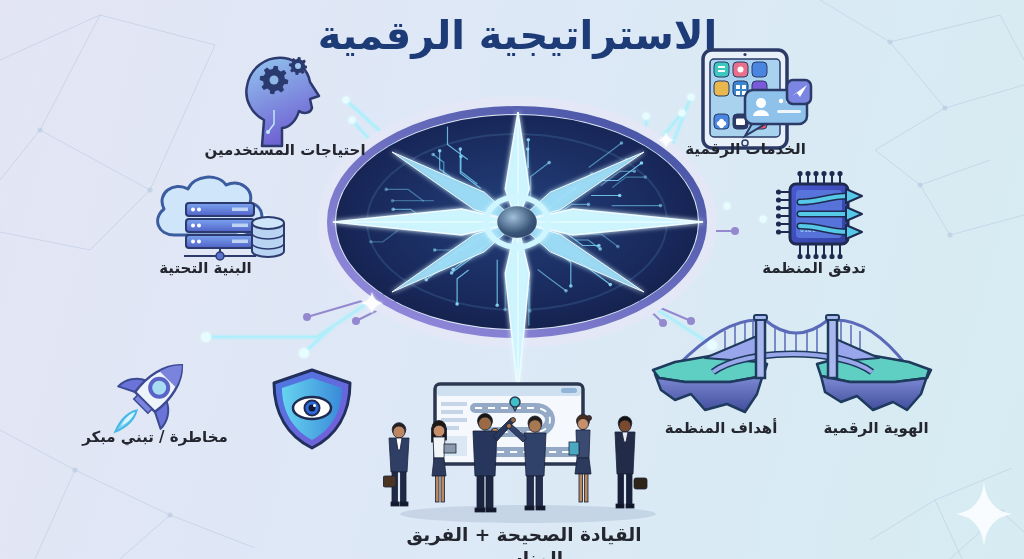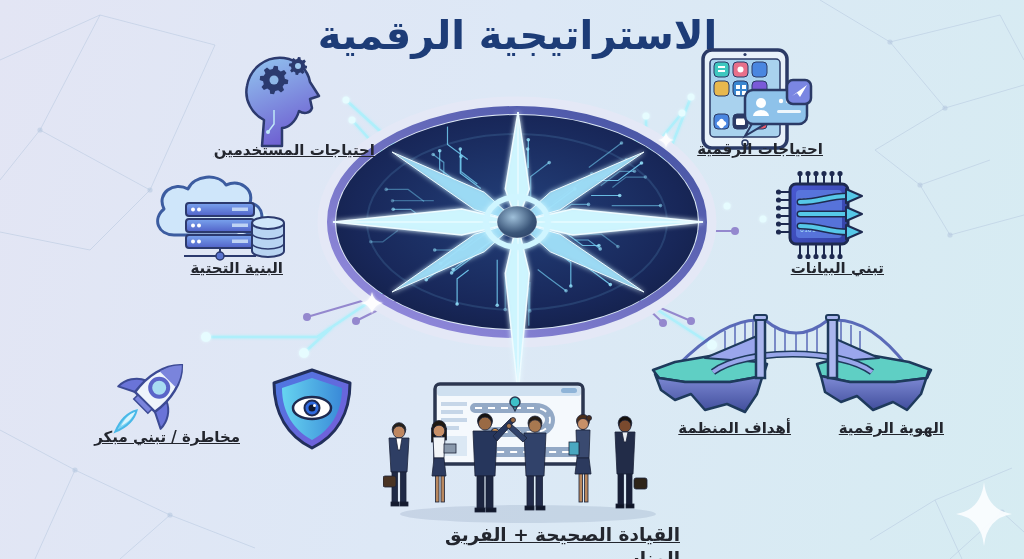--- a/index.html
+++ b/index.html
@@ -4,22 +4,22 @@
 <style>
   html,body{margin:0;padding:0;}
   #canvas{
     position:relative;width:1024px;height:559px;overflow:hidden;
     background:linear-gradient(105deg,#e3e5f4 0%,#dde8f6 45%,#d6ecf2 100%);
     font-family:"DejaVu Sans",sans-serif;
   }
   #scene{position:absolute;left:0;top:0;}
   .icon{position:absolute;}
   .lbl{
-    position:absolute;direction:rtl;text-align:right;font-weight:700;
-    color:#23262e;font-size:15px;line-height:1.3;text-decoration:underline;
+    position:absolute;direction:rtl;text-align:center;font-weight:700;
+    color:#23262e;font-size:15px;line-height:1.3;
   }
   #title{
     position:absolute;direction:rtl;text-align:center;font-weight:700;
     color:#1d3c77;font-size:40px;letter-spacing:-0.5px;
   }
 </style>
 </head>
 <body>
 
 <div id="canvas">
@@ -457,21 +457,21 @@
       <circle cx="66" cy="57" r="5" fill="#ffffff"></circle>
       <path d="M58,70 a8,6 0 0 1 16,0 z" fill="#ffffff"></path>
       <circle cx="86" cy="55" r="2.2" fill="#ffffff"></circle>
         <circle cx="93" cy="55" r="2.2" fill="#ffffff"></circle>
         <circle cx="100" cy="55" r="2.2" fill="#ffffff"></circle>
       <rect x="82" y="64" width="24" height="3" rx="1.5" fill="rgba(255,255,255,0.85)"></rect>
       <rect x="92" y="34" width="24" height="24" rx="6" fill="#7a86e2" stroke="#2b3a66" stroke-width="2.5"></rect>
       <polygon points="97,50 112,39 105,51 102,47" fill="#ffffff"></polygon>
     </svg>
   </div>
-  <div class="lbl" style="left:668px;top:140px;width:155px;">احتياجات الرقمية</div>
+  <div class="lbl" style="left:668px;top:140px;width:155px;">الخدمات الرقمية</div>
 
   <div class="icon" style="left:776px;top:170px;width:112px;height:92px;">
     <svg width="112" height="92" viewBox="0 0 112 92">
       <defs>
         <linearGradient id="chipGrad" x1="0" y1="0" x2="1" y2="1">
           <stop offset="0" stop-color="#4a5ad4"></stop>
             <stop offset="1" stop-color="#3240a0"></stop>
         </linearGradient>
       </defs>
       <g id="chipPins" stroke="#1e2a50" stroke-width="2" fill="#1e2a50">
@@ -522,21 +522,21 @@
           <polygon points="70,19 86,26 70,33" fill="#56c8e8" stroke="#1e2a50" stroke-width="2" stroke-linejoin="round"></polygon>
           <path d="M24,44 C50,44 56,44 72,44" fill="none" stroke="#1e2a50" stroke-width="7" stroke-linecap="round"></path>
           <path d="M24,44 C50,44 56,44 72,44" fill="none" stroke="#56c8e8" stroke-width="4.2" stroke-linecap="round"></path>
           <polygon points="70,37 86,44 70,51" fill="#56c8e8" stroke="#1e2a50" stroke-width="2" stroke-linejoin="round"></polygon>
           <path d="M24,56 C46,56 50,62 72,62" fill="none" stroke="#1e2a50" stroke-width="7" stroke-linecap="round"></path>
           <path d="M24,56 C46,56 50,62 72,62" fill="none" stroke="#56c8e8" stroke-width="4.2" stroke-linecap="round"></path>
           <polygon points="70,55 86,62 70,69" fill="#56c8e8" stroke="#1e2a50" stroke-width="2" stroke-linejoin="round"></polygon>
         </g>
     </svg>
   </div>
-  <div class="lbl" style="left:744px;top:259px;width:140px;">تبني البيانات</div>
+  <div class="lbl" style="left:744px;top:259px;width:140px;">تدفق المنظمة</div>
 
   <div class="icon" style="left:645px;top:306px;width:295px;height:145px;">
     <svg width="295" height="145" viewBox="0 0 295 145">
       <defs>
         <linearGradient id="rockGrad" x1="0" y1="0" x2="0" y2="1">
           <stop offset="0" stop-color="#8a96e0"></stop>
             <stop offset="1" stop-color="#414e9c"></stop>
         </linearGradient>
       </defs>
       <path d="M32,60 Q80,12 115,14" fill="none" stroke="#5a6ab8" stroke-width="3"></path>

